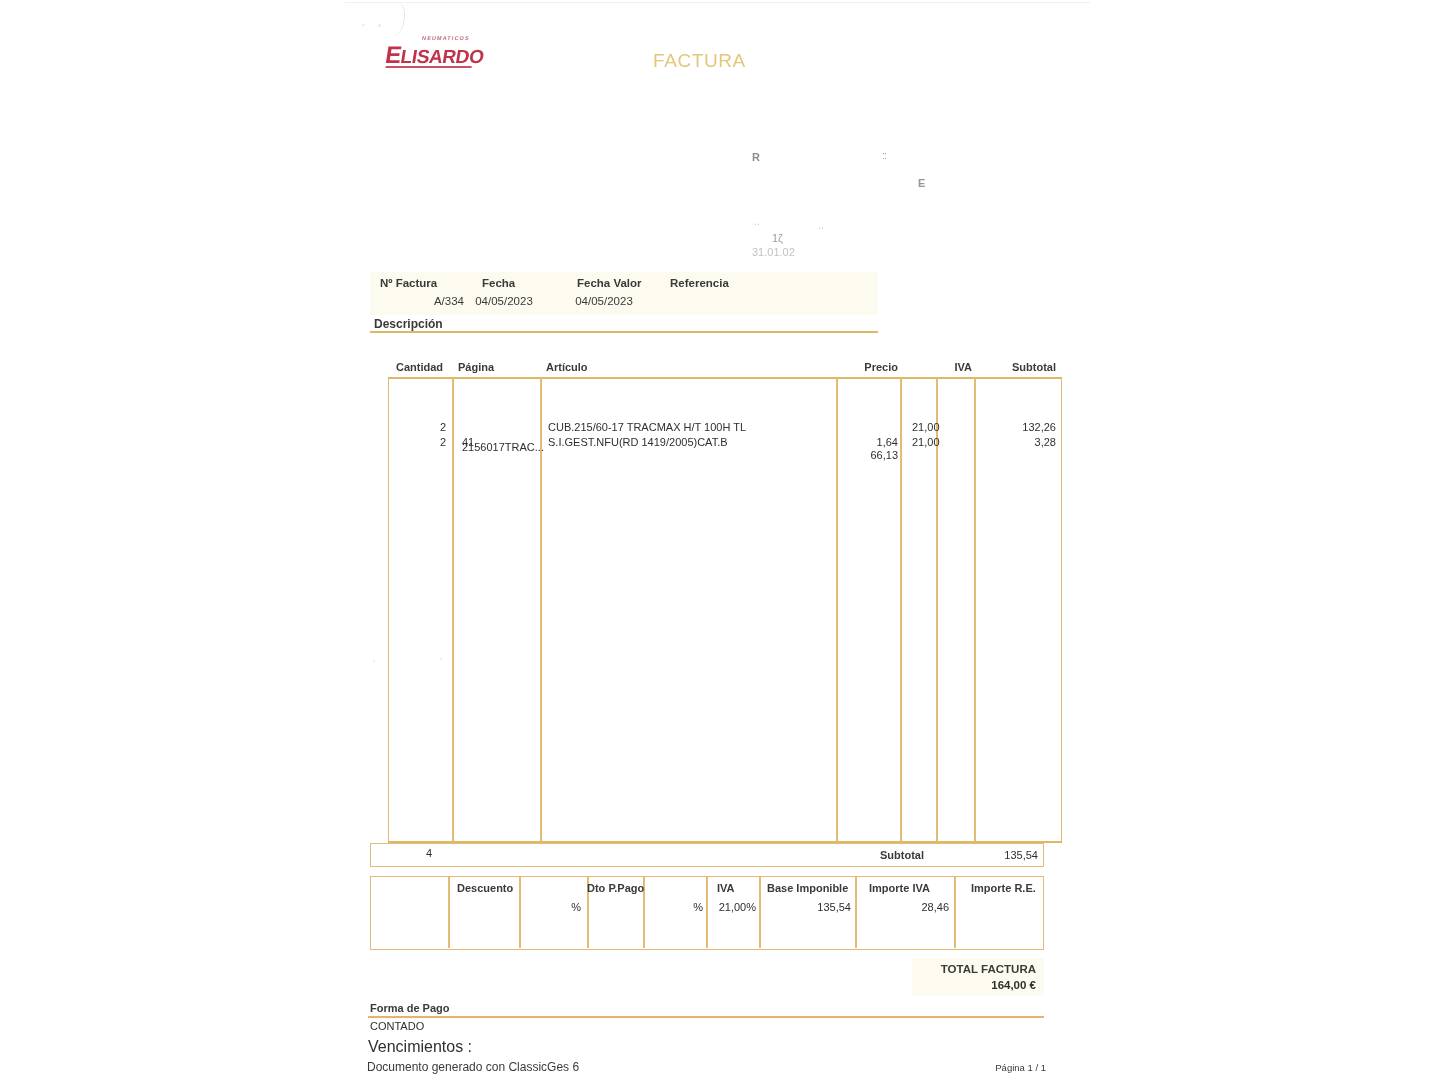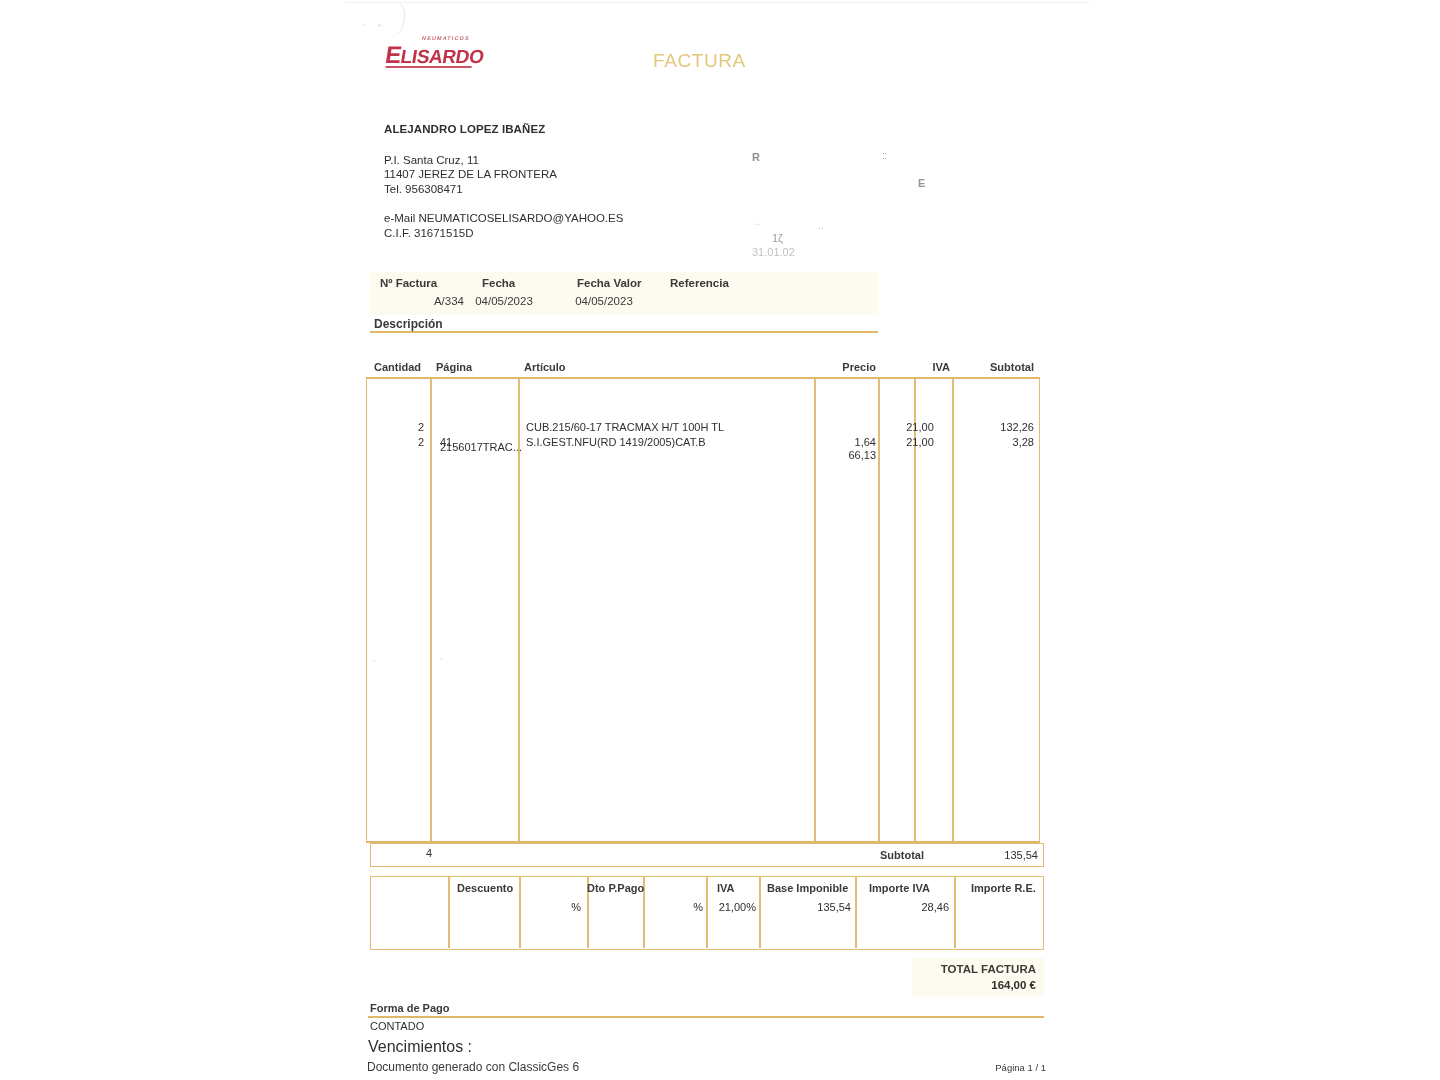--- a/index.html
+++ b/index.html
@@ -160,21 +160,21 @@
   .desc-rule {
     position: absolute;
     left: 370px; top: 331px;
     width: 508px; height: 1.5px;
     background: #e0b766;
   }
 
   
   .items {
     position: absolute;
-    left: 366px; top: 358px;
+    left: 388px; top: 358px;
     width: 581px; height: 508px;
   }
   .items-head-rule {
     position: absolute;
     left: 0; top: 19px;
     width: 674px; height: 1.5px;
     background: #e0b766;
   }
   .items-body {
     position: absolute;
@@ -222,21 +222,21 @@
     position: absolute;
     font-size: 11px;
     color: #2f2f2e;
     line-height: 15.5px;
     white-space: nowrap;
   }
   .c-cant { left: 0;    width: 58px; text-align: right; }
   .c-cod  { left: 74px; }
   .c-art  { left: 160px; }
   .c-pre  { left: 436px; width: 74px; text-align: right; }
-  .c-iva  { left: 524px; width: 60px; text-align: center; }
+  .c-iva  { left: 524px; width: 60px; text-align: left; }
   .c-sub  { left: 600px; width: 68px; text-align: right; }
 
   
   .subtotal-strip {
     position: absolute;
     left: 370px; top: 843px;
     width: 674px; height: 24px;
     border: 1.5px solid #e2bc74;
     box-sizing: border-box;
     background: #ffffff;
@@ -387,30 +387,20 @@
   <div class="scan-speck" style="left:440px; top:658px; width:2px; height:2px;"></div>
 
   <div class="logo">
     <div class="logo-top">NEUMATICOS</div>
     <div class="logo-main"><span class="cap">E</span><span>LISARDO</span></div>
     <div class="logo-underline"></div>
   </div>
 
   <div class="doc-title">FACTURA</div>
 
-  <div class="sender">
-    <div class="name">ALEJANDRO LOPEZ IBAÑEZ</div>
-    <div class="gap"></div>
-    <div>P.I. Santa Cruz, 11</div>
-    <div>11407 JEREZ DE LA FRONTERA</div>
-    <div>Tel. 956308471</div>
-    <div class="gap2"></div>
-    <div>e-Mail NEUMATICOSELISARDO@YAHOO.ES</div>
-    <div>C.I.F. 31671515D</div>
-  </div>
 
   <div class="customer">
     <span class="cust-frag f1">R</span>
     <span class="cust-frag f2">::</span>
     <span class="cust-frag f3">E</span>
     <span class="cust-frag f4">..</span>
     <span class="cust-frag f5">..</span>
     <span class="cust-frag f6">1ζ</span>
     <span class="cust-frag f7">31.01.02</span>
   </div>

